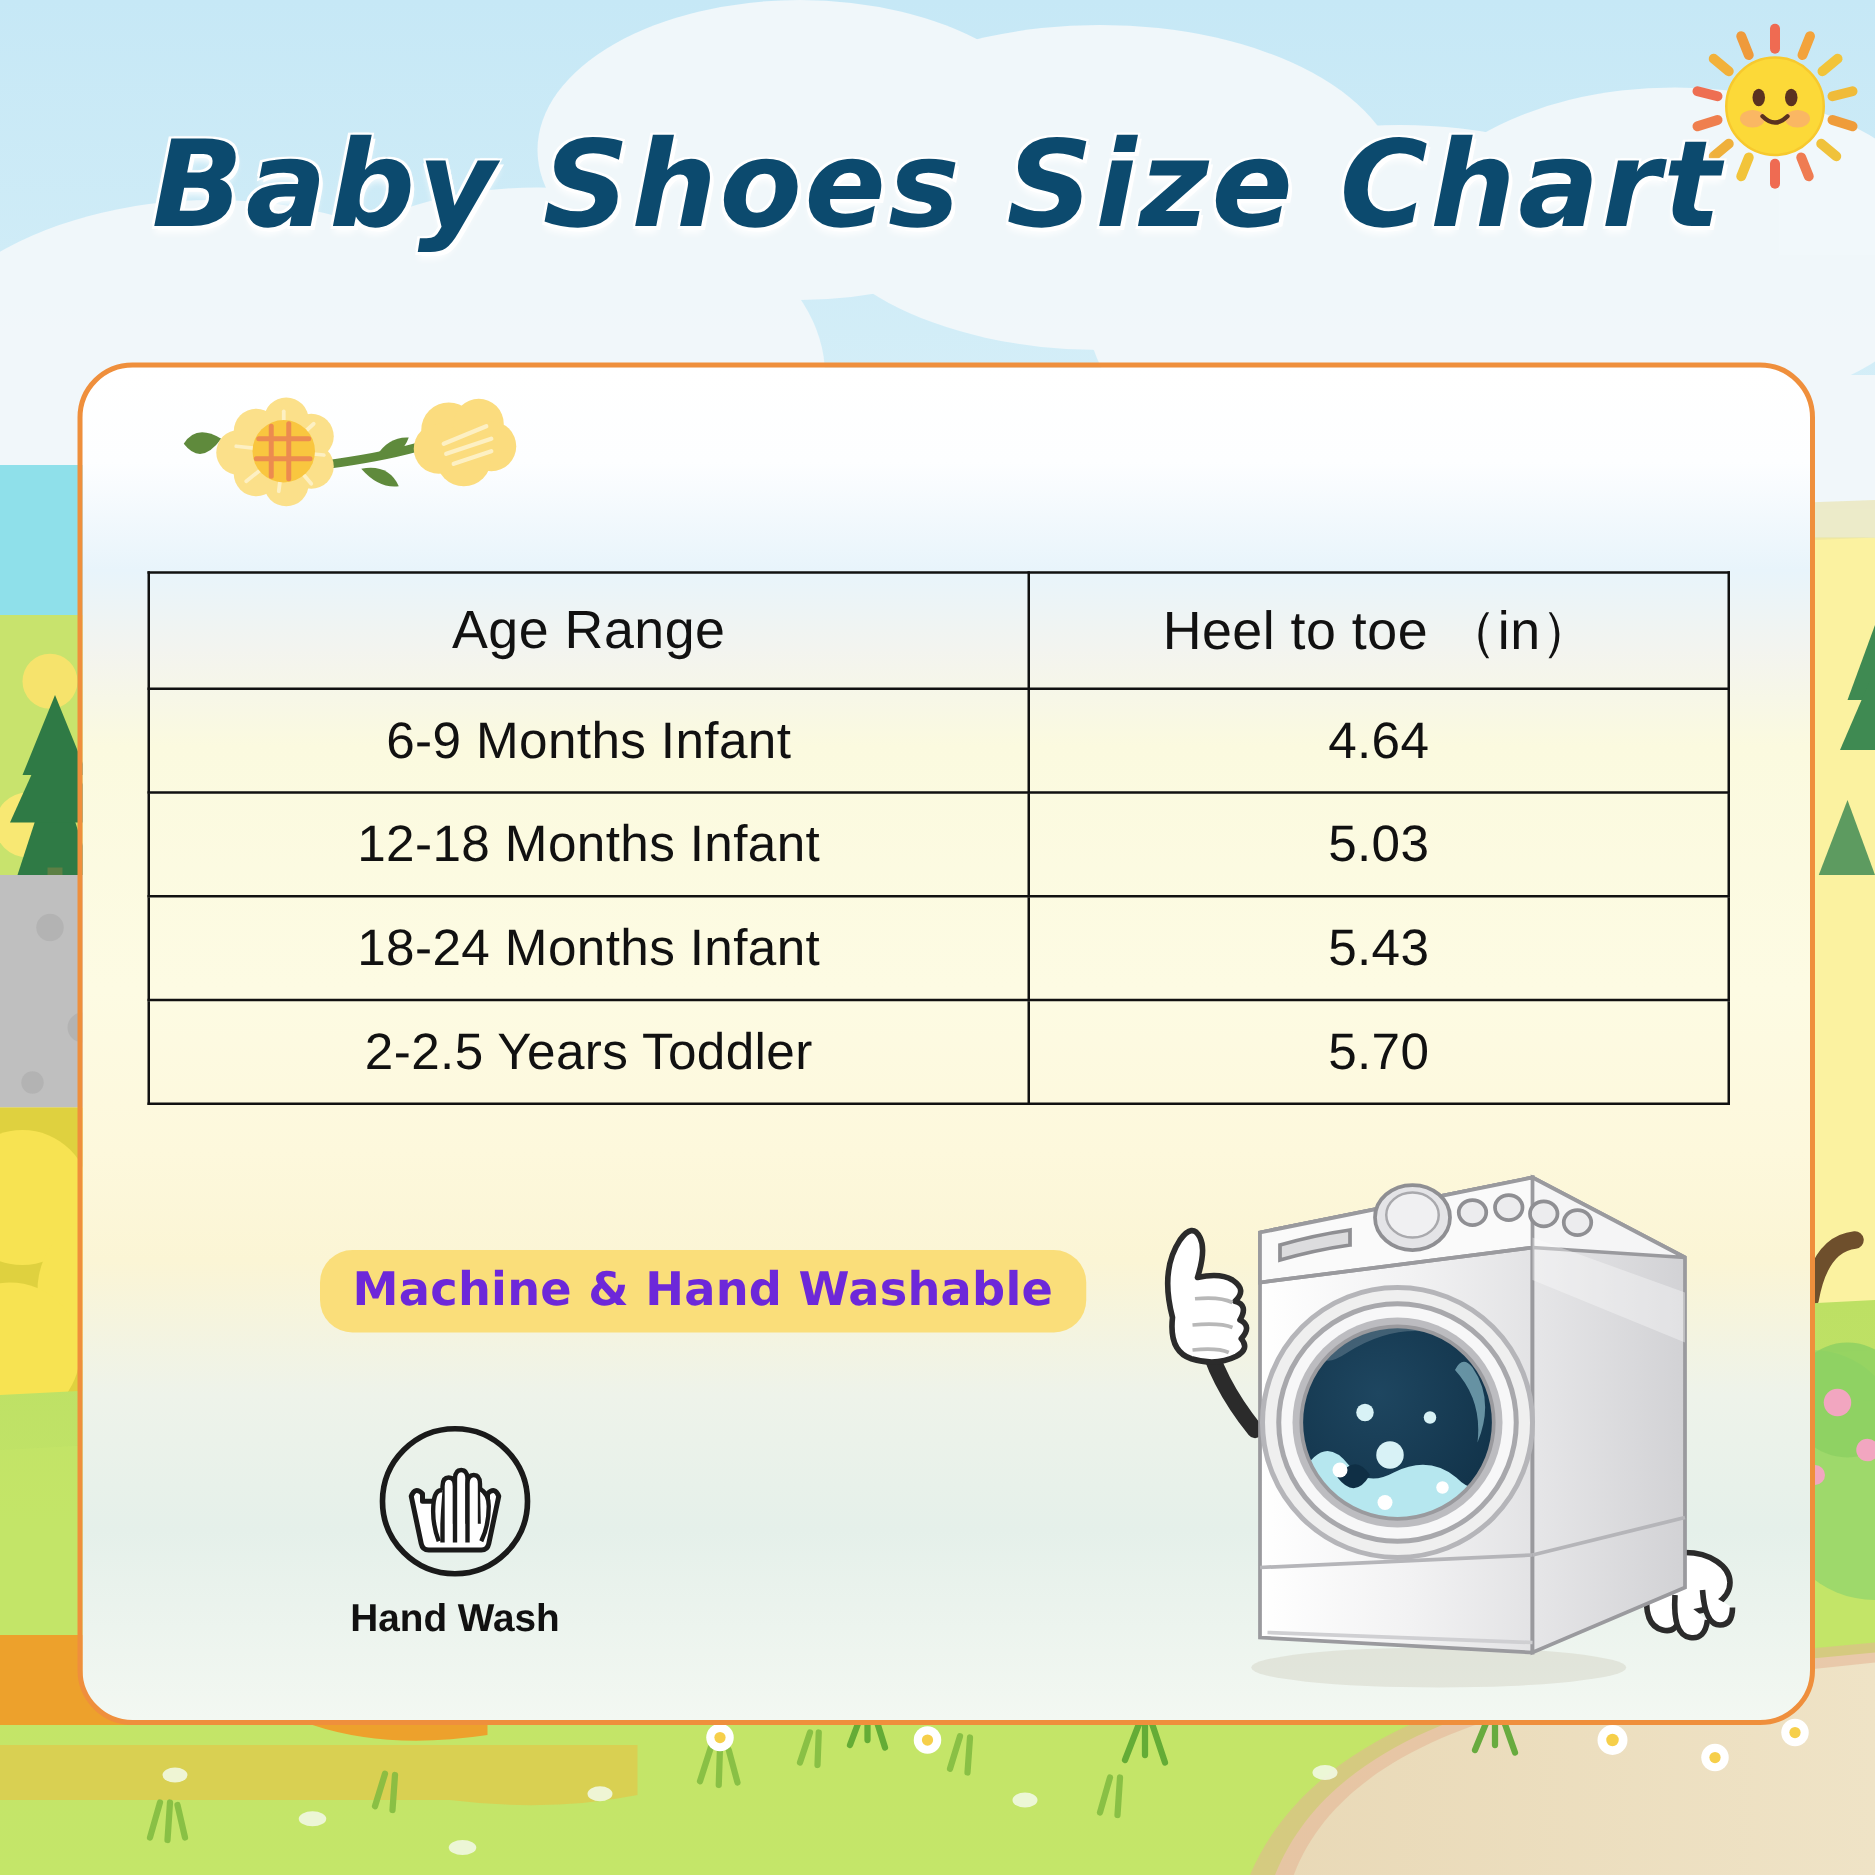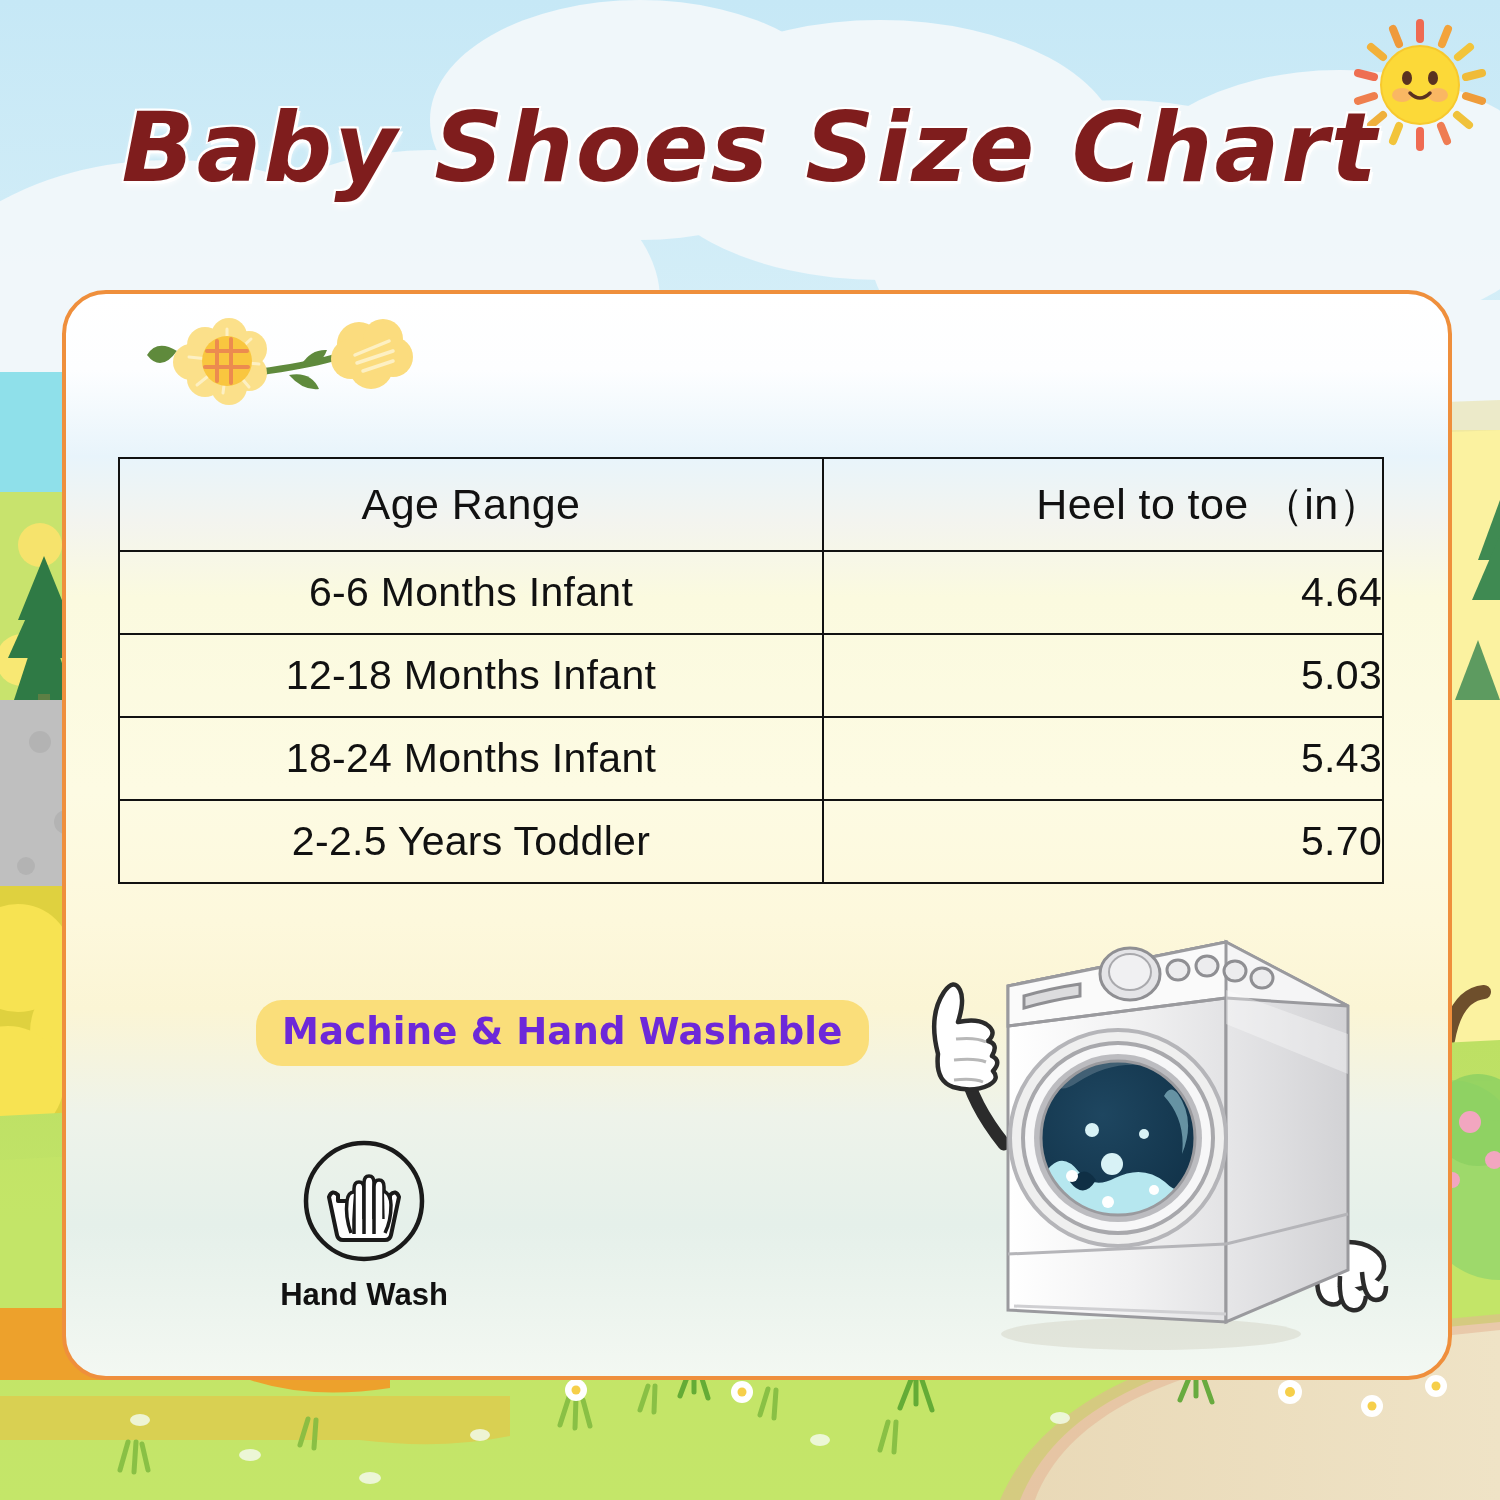--- a/index.html
+++ b/index.html
@@ -51,21 +51,21 @@
   #size-table td, #size-table th {
     border:2.5px solid #111;
     text-align:center;
     font-family:"Liberation Sans", sans-serif;
     font-weight:400;
     color:#111;
     background:transparent;
     padding:0;
   }
   #size-table .c-age { width:704px; }
-  #size-table .c-len { width:560px;text-align:right; }
+  #size-table .c-len { width:560px; }
   #size-table thead th {
     height:93px;
     font-size:43px;
     letter-spacing:.4px;
   }
   #size-table tbody td {
     height:83px;
     font-size:41px;
     letter-spacing:.3px;
   }
@@ -106,21 +106,21 @@
 
   
   #page-title {
     position:absolute;
     left:0; top:92px; width:1500px;
     text-align:center;
     font-family:"DejaVu Sans", sans-serif;
     font-size:96px;
     font-weight:700;
     font-style:italic;
-    color:#7f1d1d;
+    color:#0c4a6e;
     letter-spacing:2px;
     text-shadow:
        0 0 3px #ffffff,
        3px 3px 0 #ffffff,
       -2px -2px 0 #ffffff,
        2px -2px 0 #ffffff,
       -2px  2px 0 #ffffff,
        0 5px 6px rgba(255,255,255,.9);
   }
 
@@ -387,21 +387,21 @@
 
   <table id="size-table">
     <thead>
       <tr>
         <th class="c-age">Age Range</th>
         <th class="c-len">Heel to toe （in）</th>
       </tr>
     </thead>
     <tbody>
       <tr>
-        <td class="c-age">6-6  Months Infant</td>
+        <td class="c-age">6-9  Months Infant</td>
         <td class="c-len">4.64</td>
       </tr>
       <tr>
         <td class="c-age">12-18  Months Infant</td>
         <td class="c-len">5.03</td>
       </tr>
       <tr>
         <td class="c-age">18-24  Months Infant</td>
         <td class="c-len">5.43</td>
       </tr>

